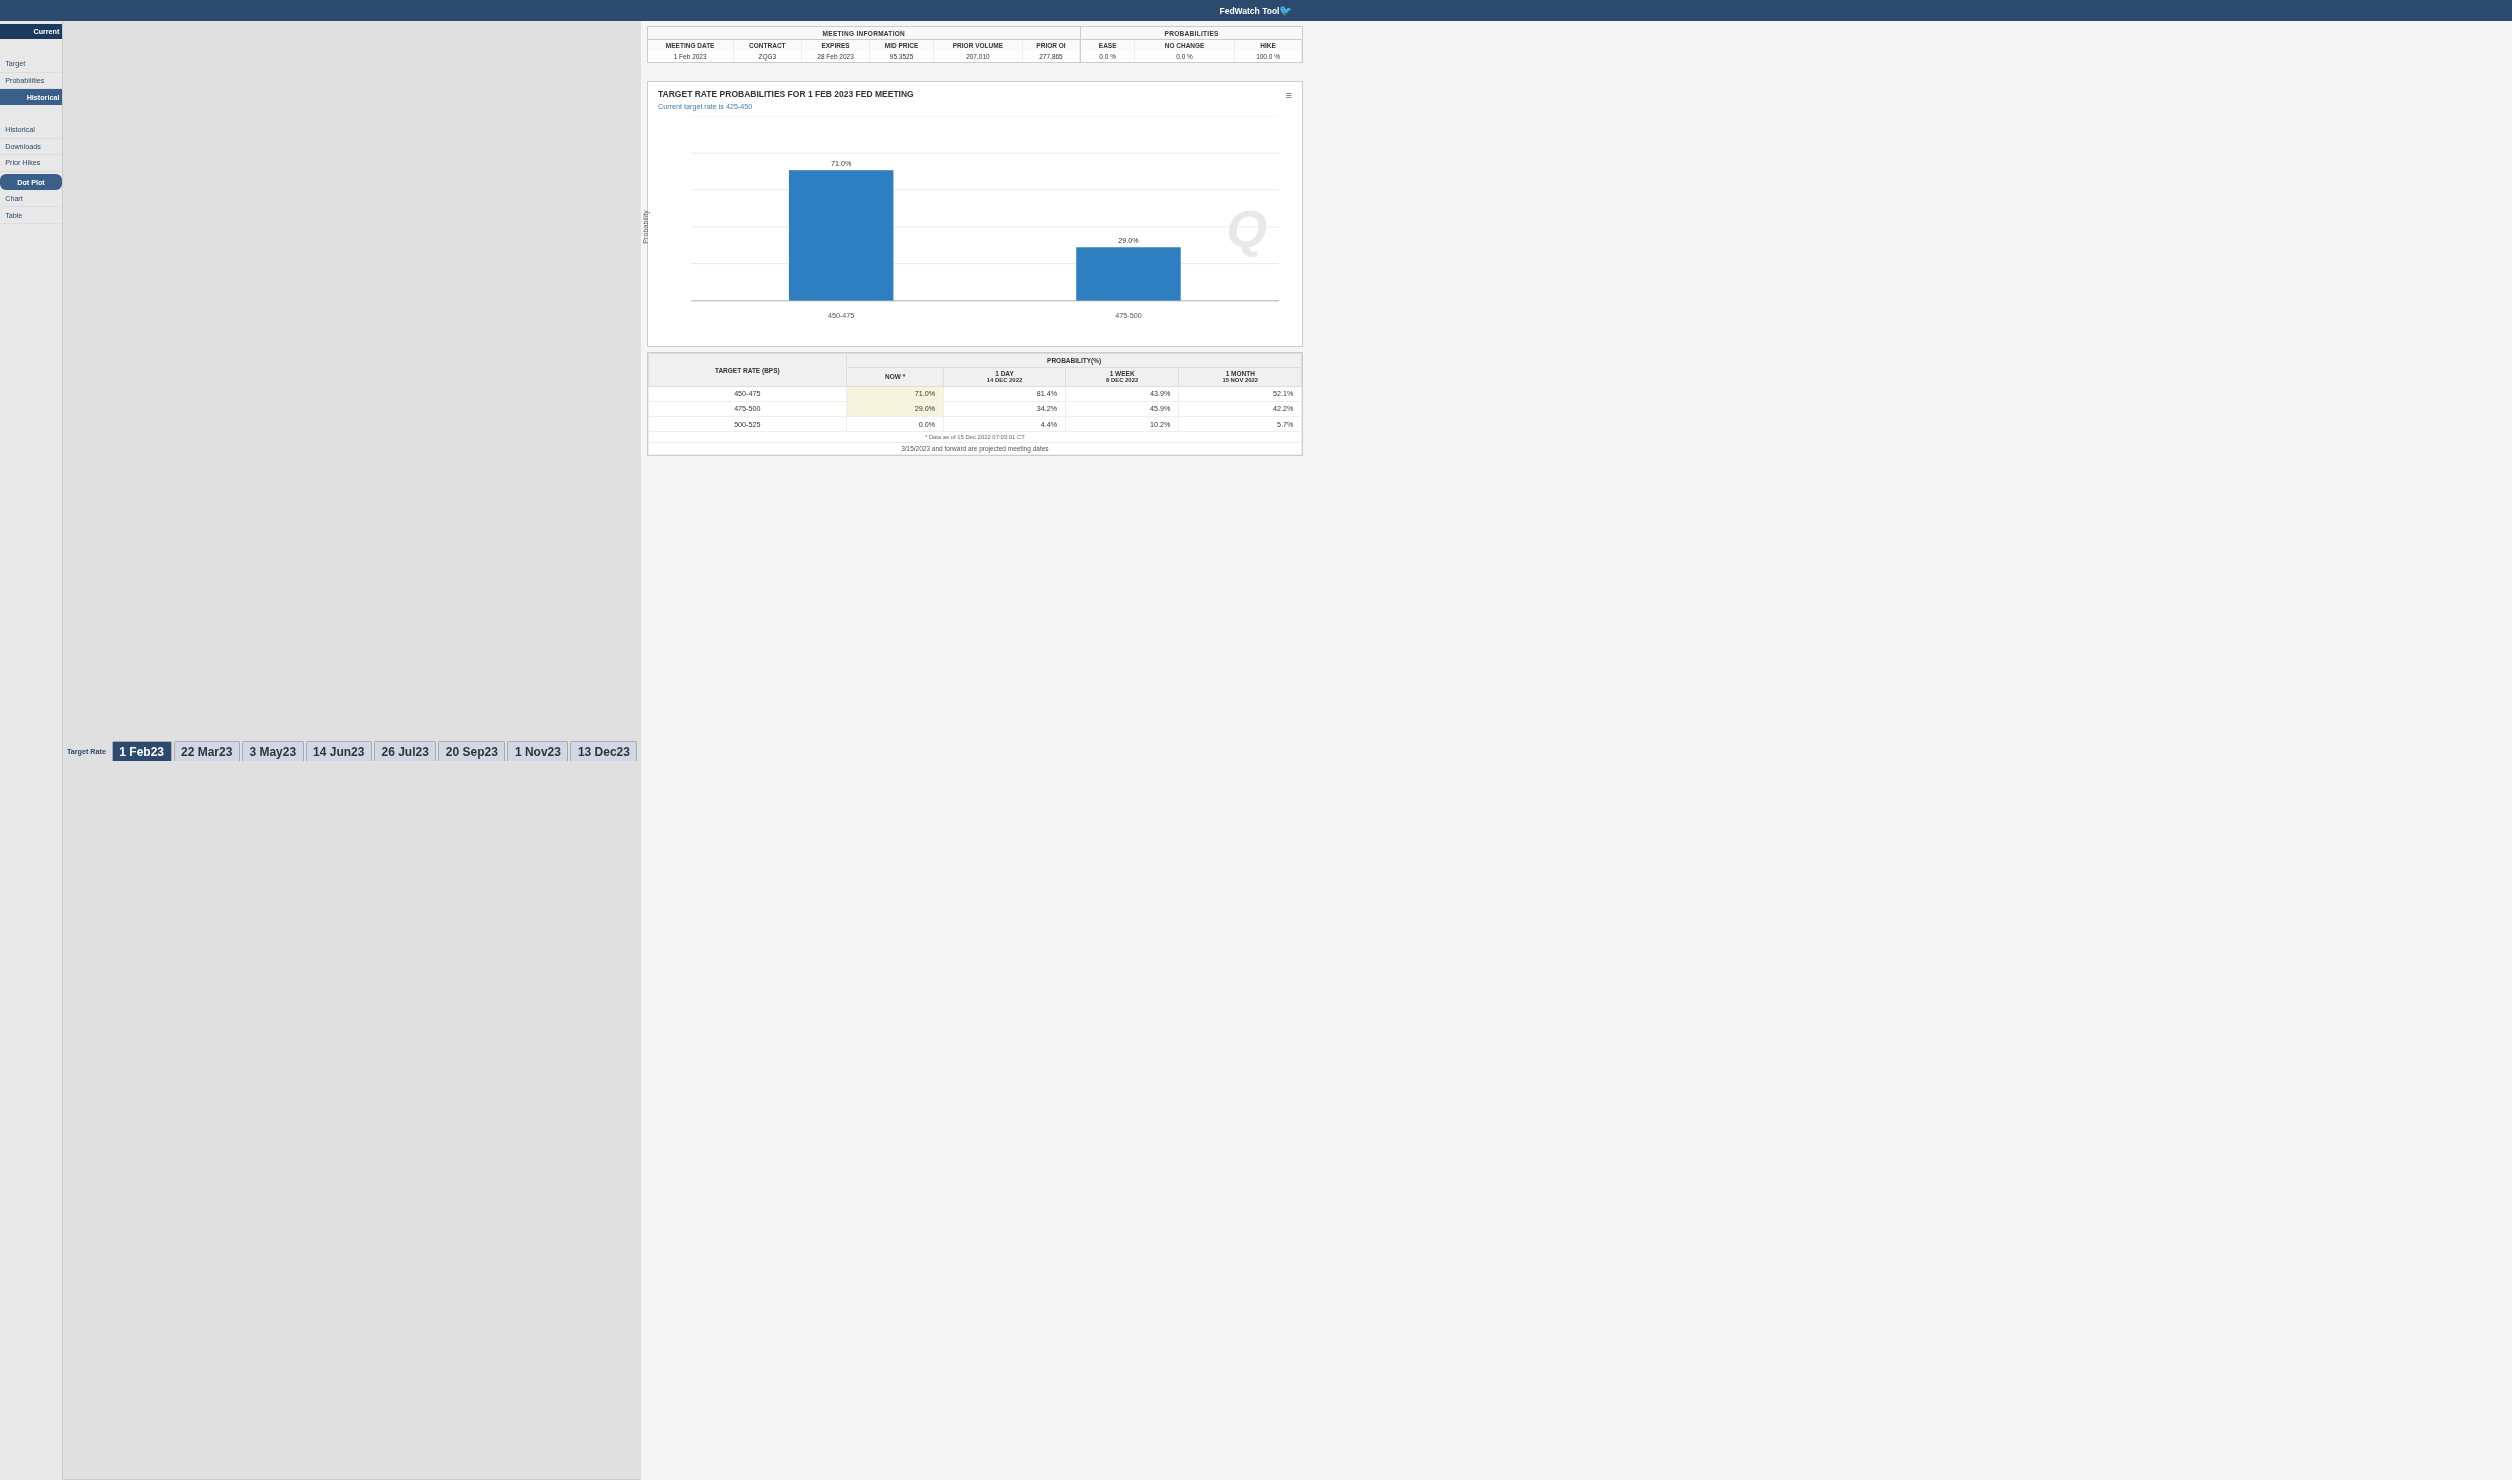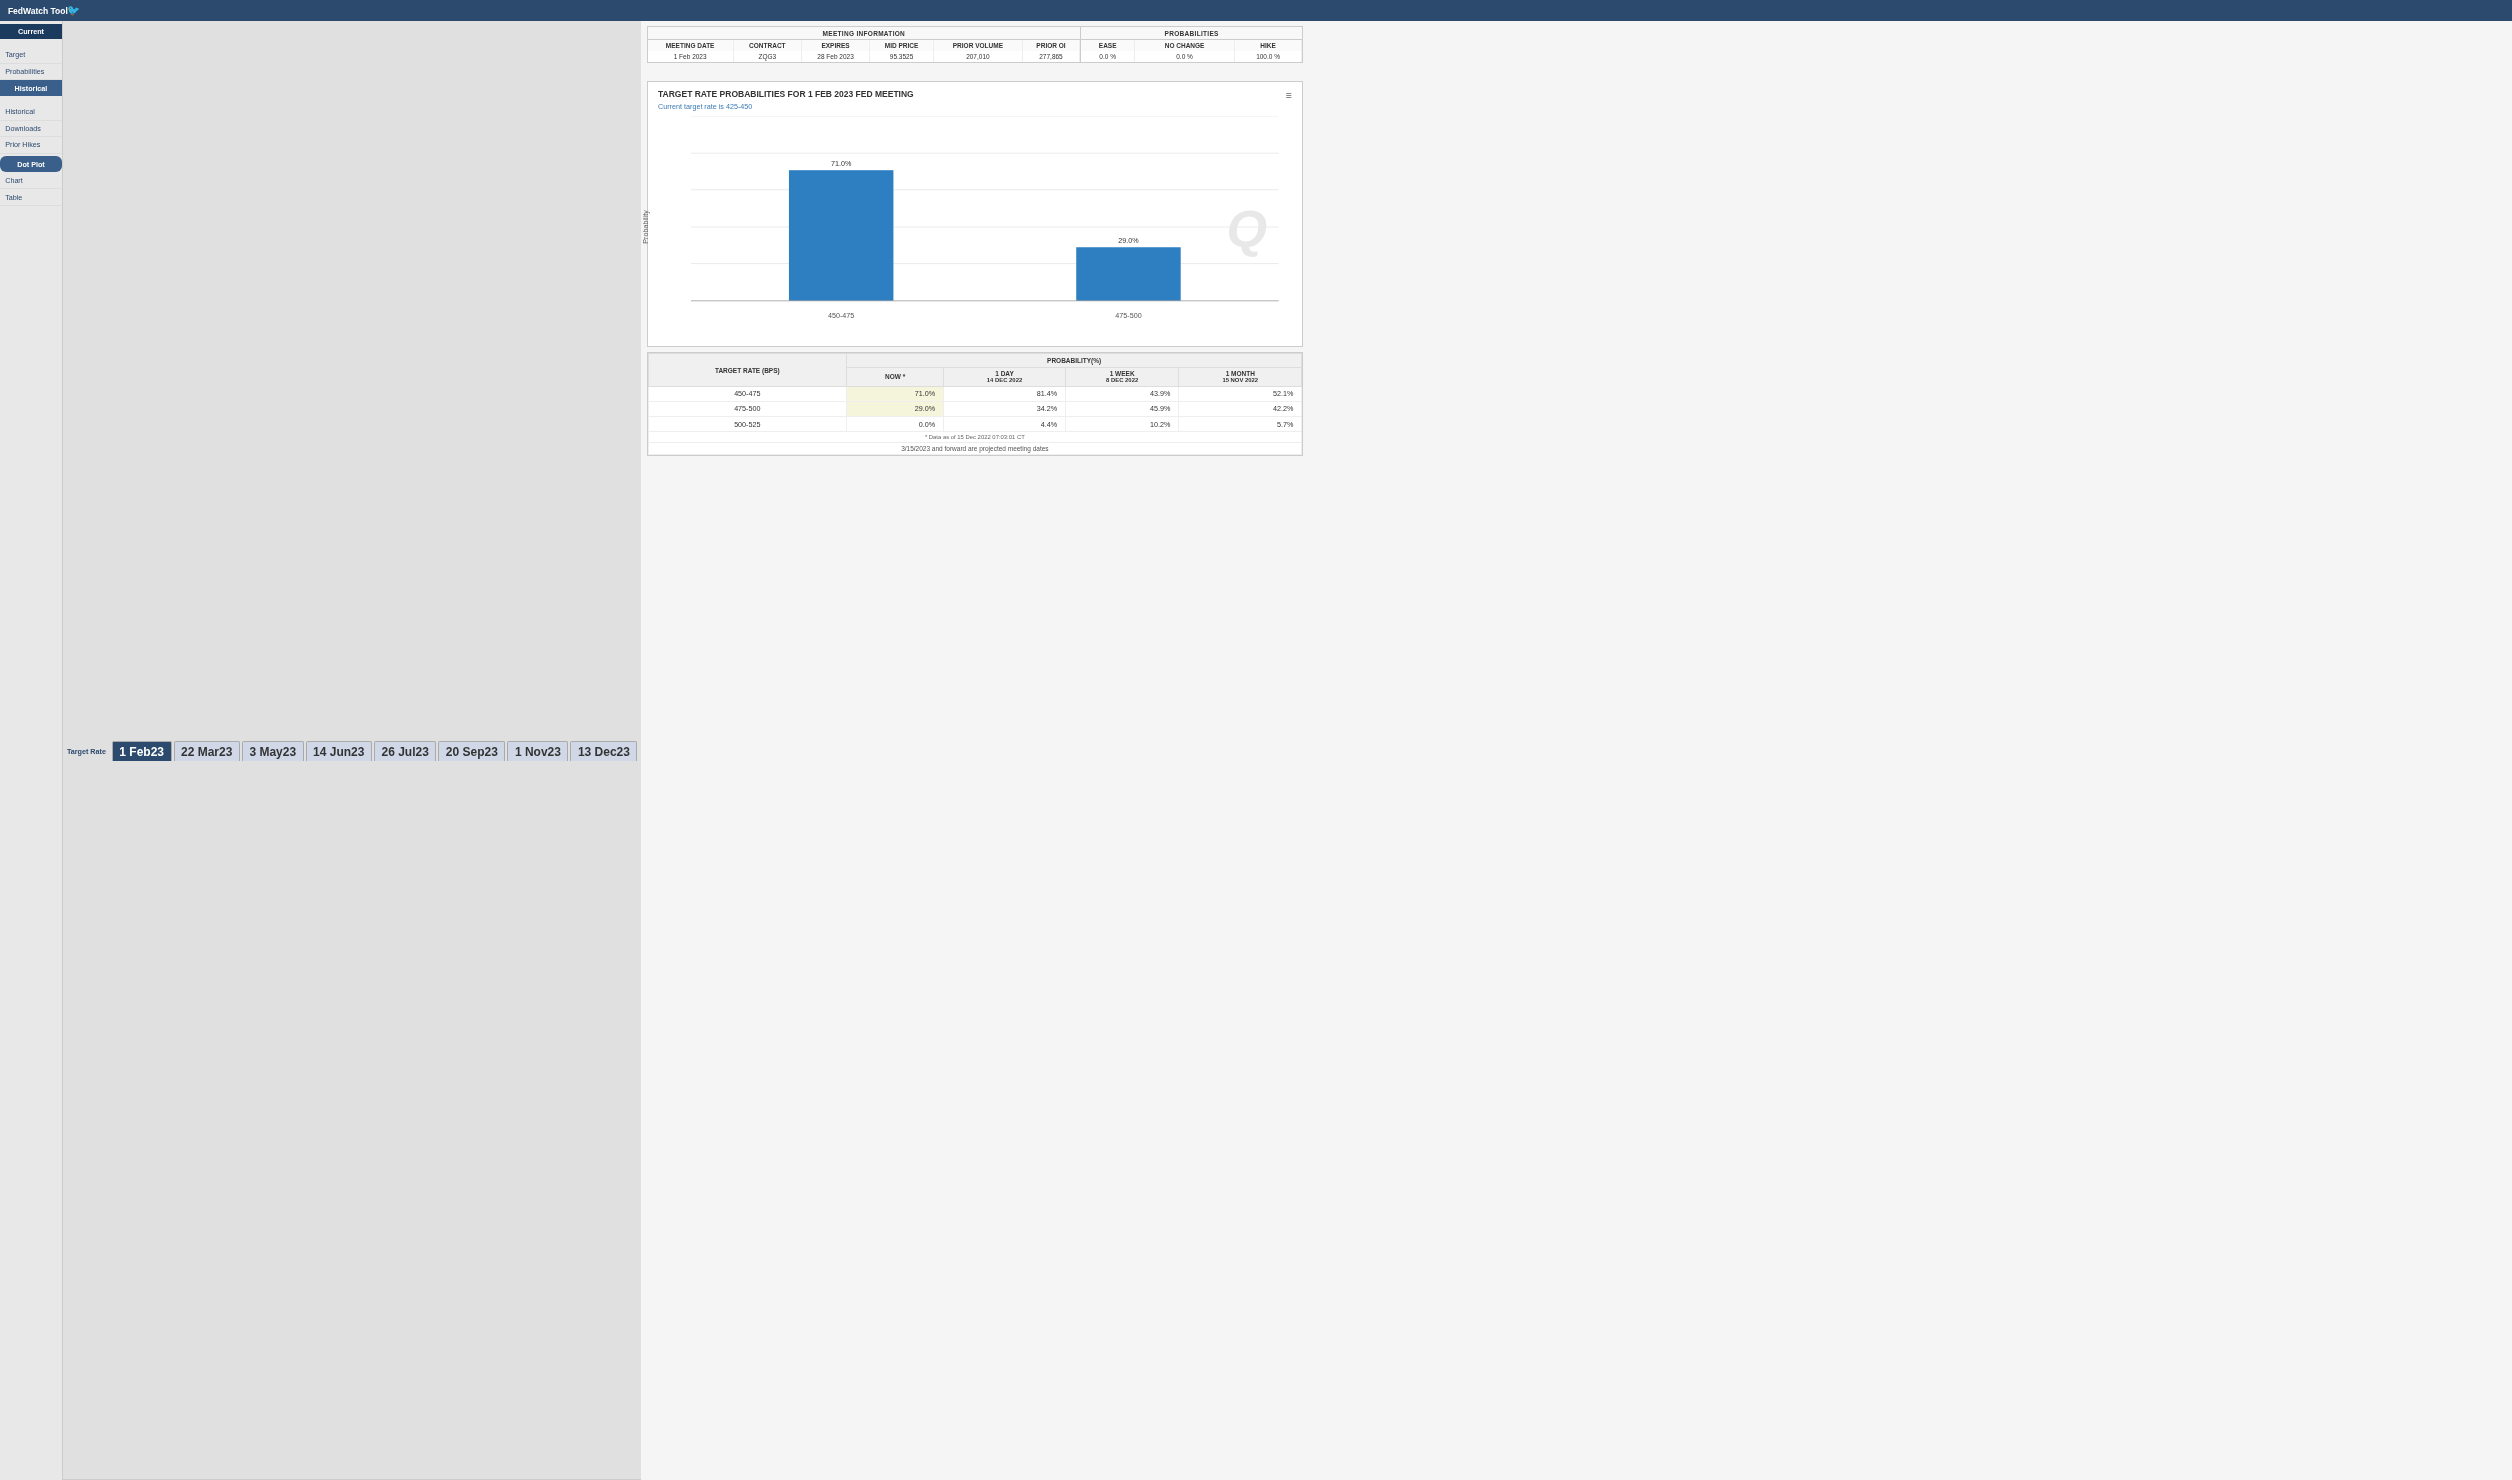--- a/index.html
+++ b/index.html
@@ -5,46 +5,46 @@
     * { box-sizing: border-box; margin: 0; padding: 0; }
     body { font-family: Arial, Helvetica, sans-serif; font-size: 7.9px; background: #f0f0f0; color: #333; }
 
     
     #header {
       background: #2c4a6e;
       color: white;
       padding: 3.9px 7.9px;
       display: flex;
       align-items: center;
-      justify-content: flex-start;
+      justify-content: center;
       height: 21px;
     }
     #header .title { font-size: 8.5px; font-weight: bold; }
     #header .twitter-icon { color: #1da1f2; font-size: 10.5px; }
 
     
     #app { display: flex; height: calc(100vh - 21px); }
 
     
     #sidebar {
       width: 63px;
       background: #e8e8e8;
       border-right: 0.7px solid #ccc;
       flex-shrink: 0;
       padding-top: 2.6px;
     }
     .sidebar-section-header {
       background: #3a5f8a;
       color: white;
-      text-align: center;
+      text-align: right;
       padding: 3.3px 2.6px;
       font-size: 7.2px;
       font-weight: bold;
       cursor: pointer;
-      margin-bottom: 8px;
+      margin-bottom: 17px;
     }
     .sidebar-item {
       padding: 3.3px 5.2px;
       font-size: 7.2px;
       cursor: pointer;
       color: #2c4a6e;
       border-bottom: 0.7px solid #ddd;
     }
     .sidebar-section-header.active { background: #1a3a5e; }
 

